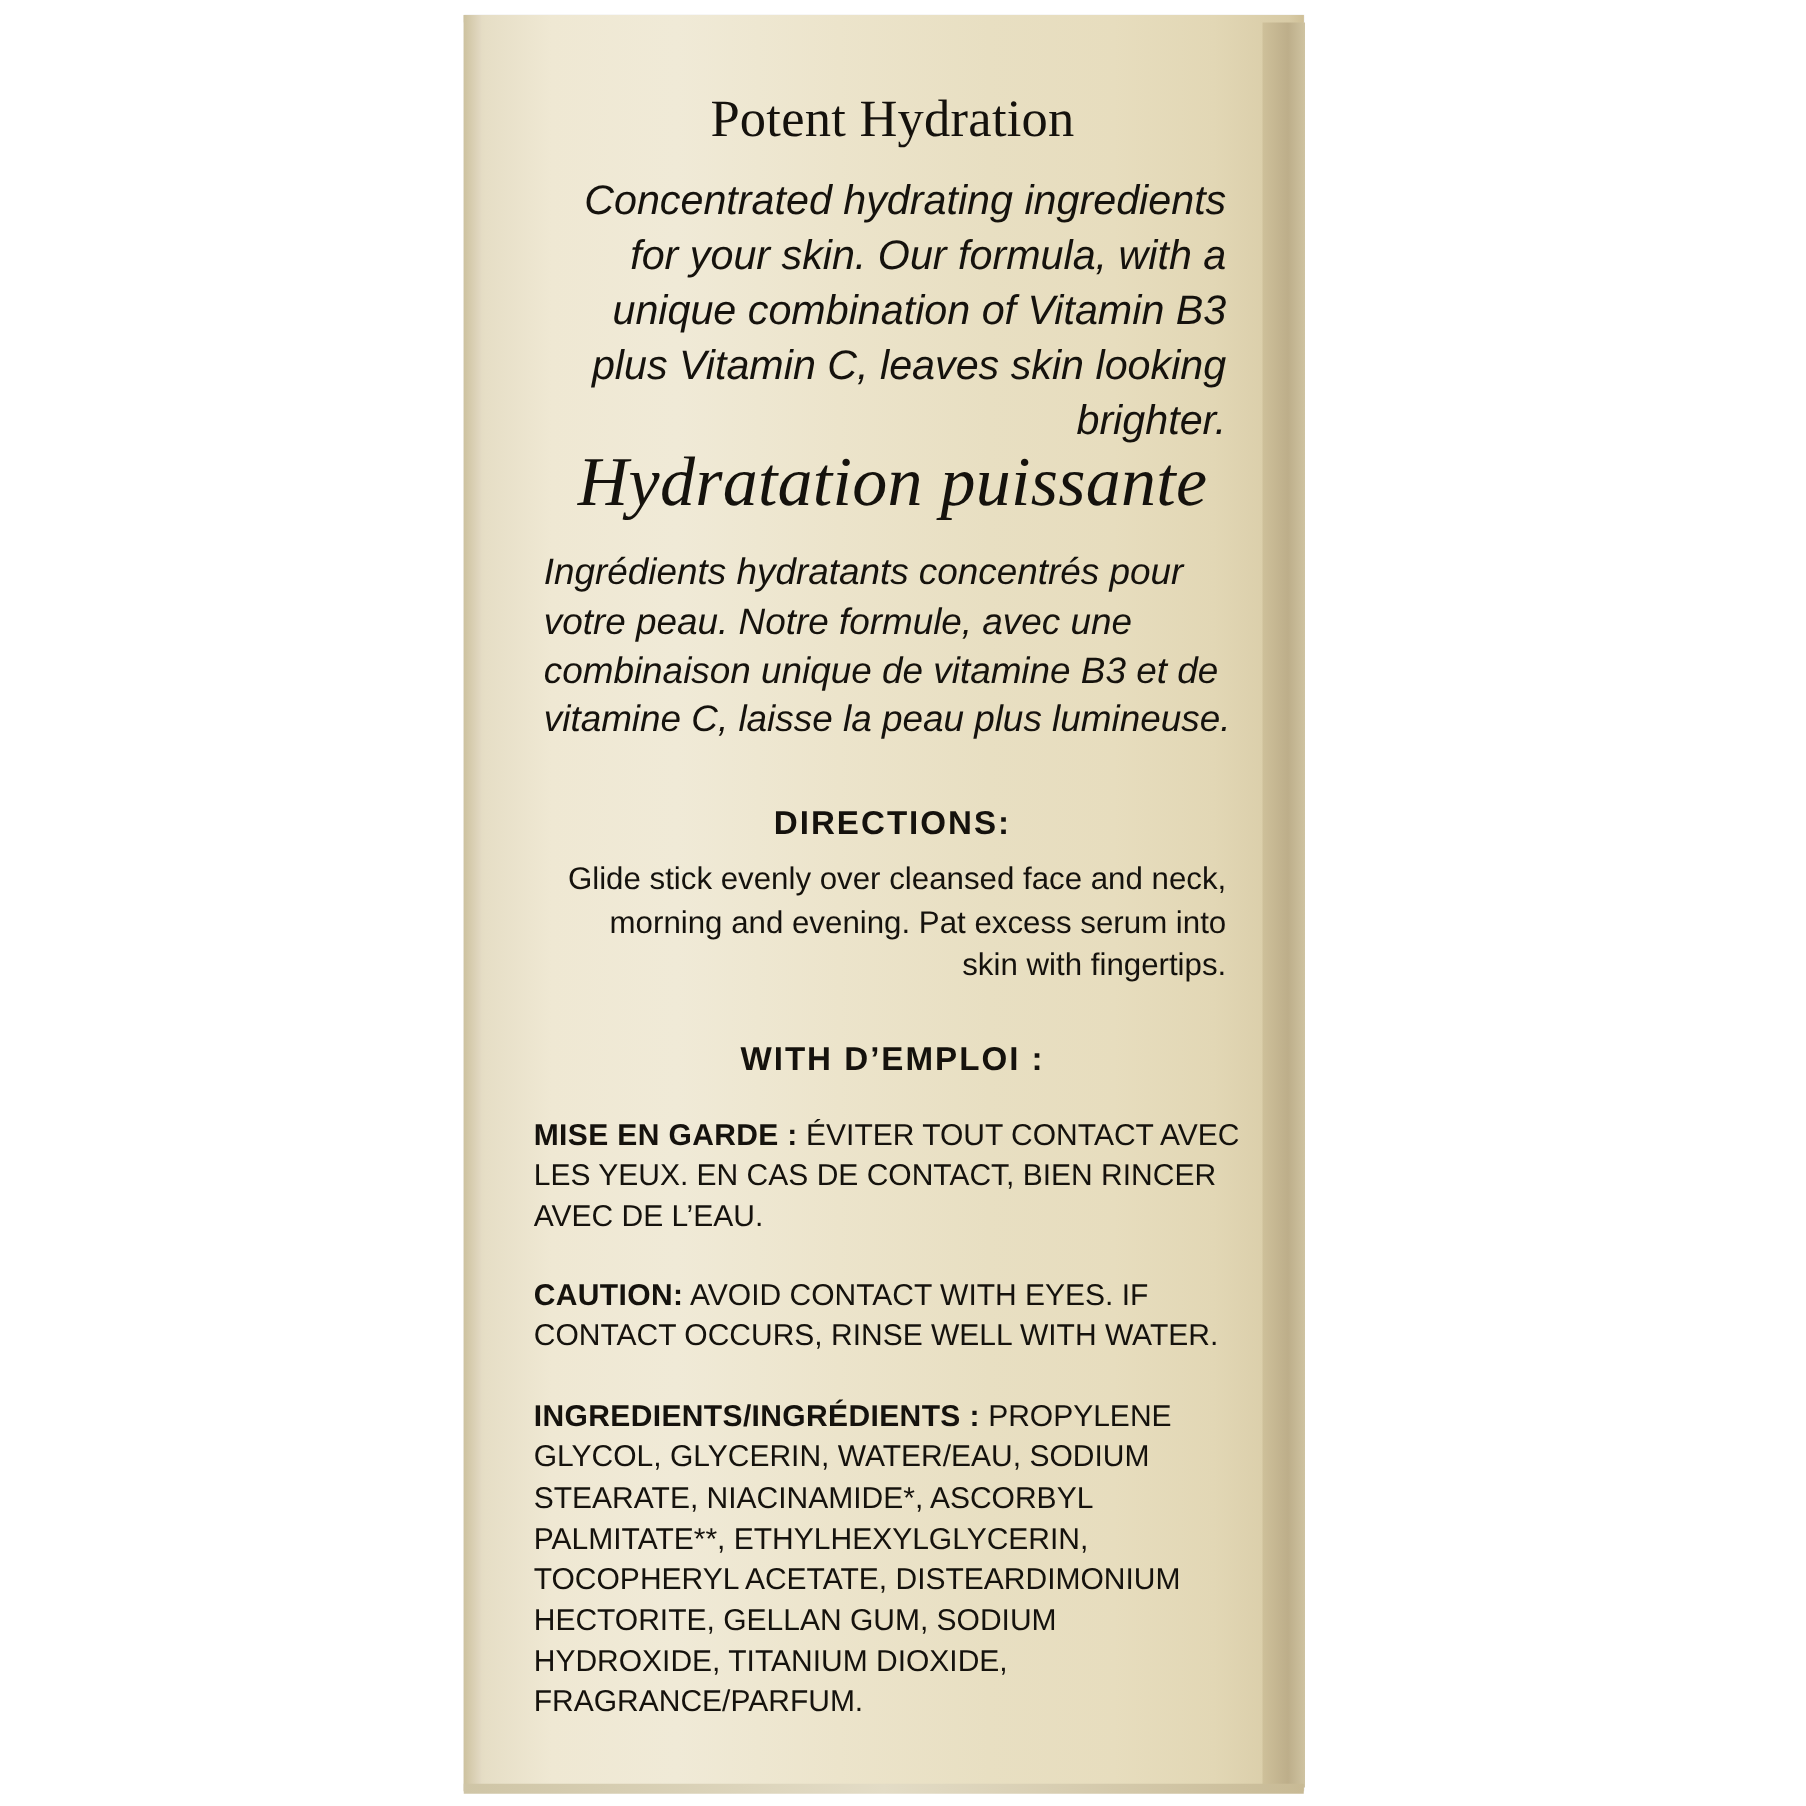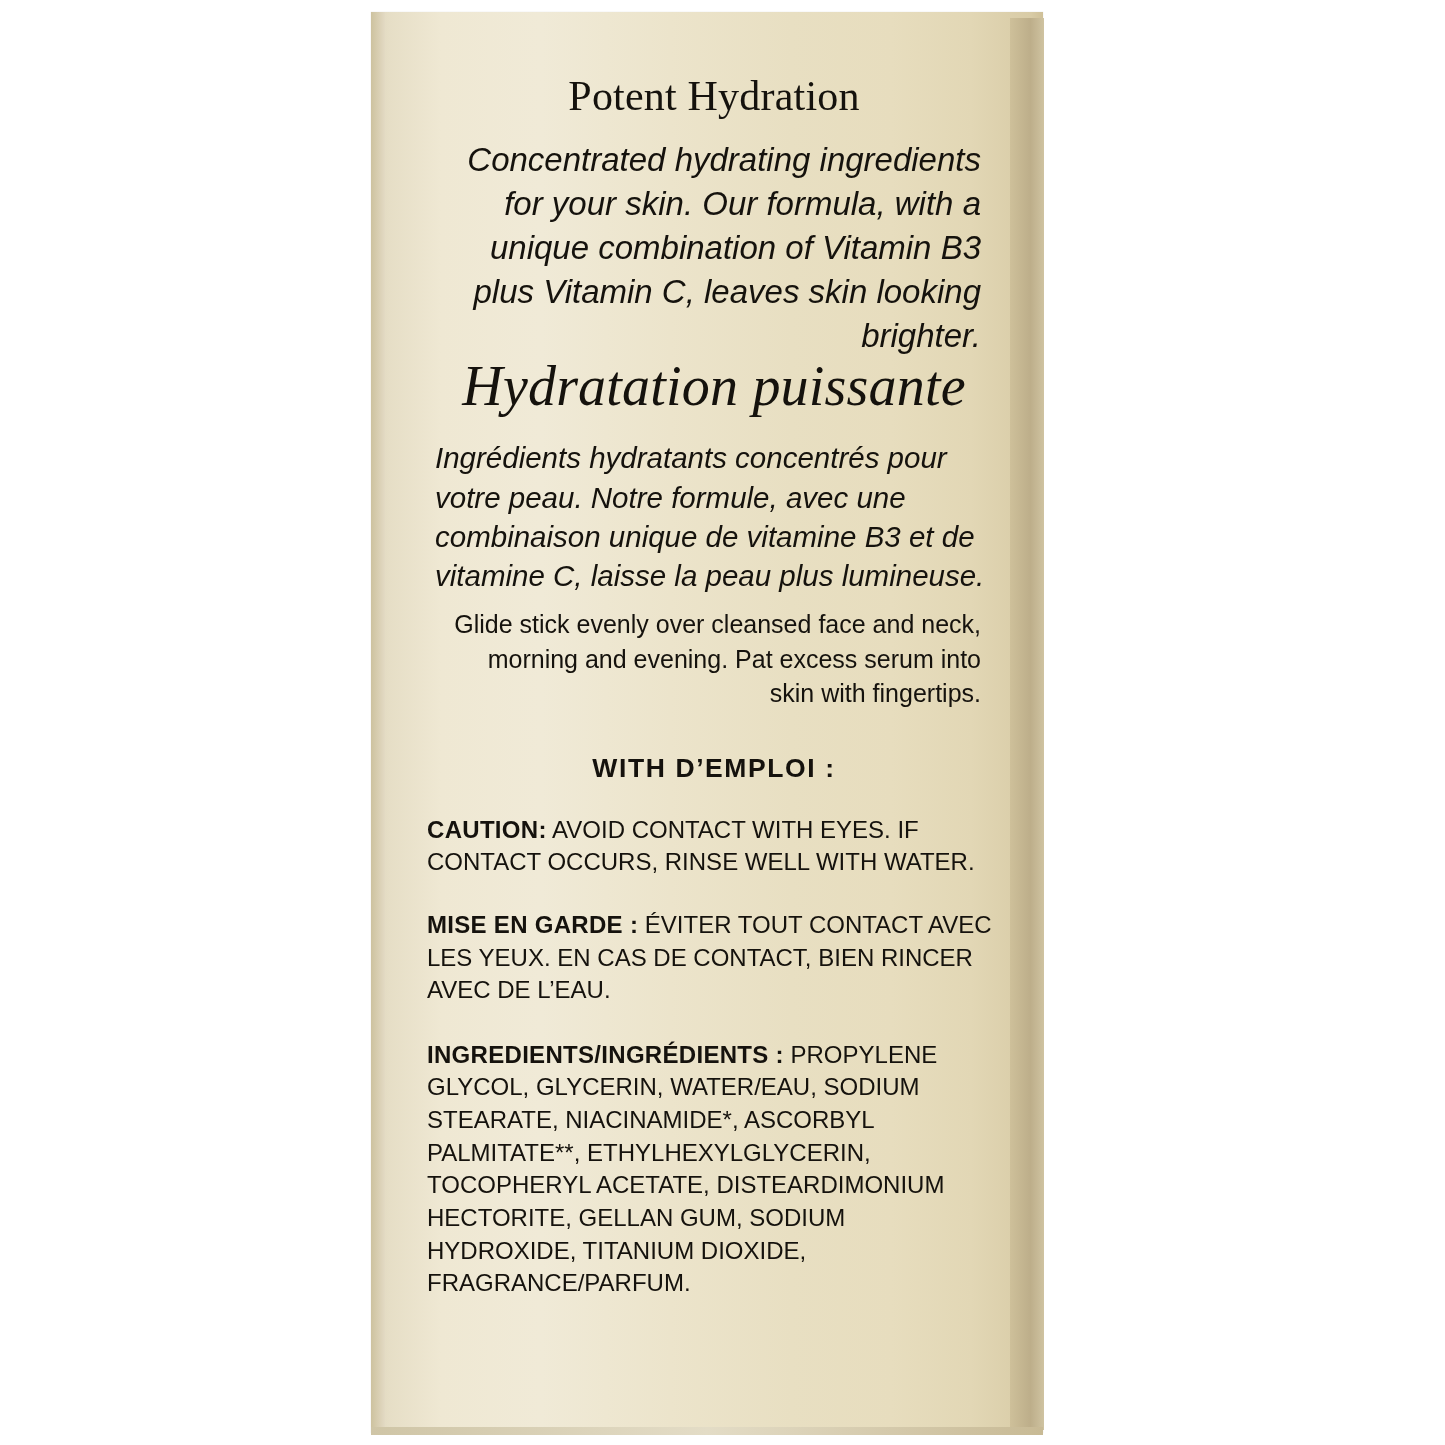--- a/index.html
+++ b/index.html
@@ -159,30 +159,31 @@
     <div class="content">
 
       <div class="h-serif" id="title-en">Potent Hydration</div>
 
       <div id="body-en">Concentrated hydrating ingredients for your skin. Our formula, with a unique combination of Vitamin B3 plus Vitamin C, leaves skin looking brighter.</div>
 
       <div class="h-serif" id="title-fr">Hydratation puissante</div>
 
       <div id="body-fr">Ingrédients hydratants concentrés pour votre peau. Notre formule, avec une combinaison unique de vitamine B3 et de vitamine C, laisse la peau plus lumineuse.</div>
 
+      <div class="dir-head">DIRECTIONS:</div>
       <div class="dir-body">Glide stick evenly over cleansed face and neck, morning and evening. Pat excess serum into skin with fingertips.</div>
 
       <div class="dir-head fr">WITH D’EMPLOI :</div>
 
       <div class="block">
-        <span class="lead">CAUTION:</span><span> AVOID CONTACT WITH EYES. IF CONTACT OCCURS, RINSE WELL WITH WATER.</span>
+        <span class="lead">MISE EN GARDE :</span><span> ÉVITER TOUT CONTACT AVEC LES YEUX. EN CAS DE CONTACT, BIEN RINCER AVEC DE L’EAU.</span>
       </div>
 
       <div class="block">
-        <span class="lead">MISE EN GARDE :</span><span> ÉVITER TOUT CONTACT AVEC LES YEUX. EN CAS DE CONTACT, BIEN RINCER AVEC DE L’EAU.</span>
+        <span class="lead">CAUTION:</span><span> AVOID CONTACT WITH EYES. IF CONTACT OCCURS, RINSE WELL WITH WATER.</span>
       </div>
 
       <div class="block" id="ingredients">
         <span class="lead">INGREDIENTS/INGRÉDIENTS :</span><span> PROPYLENE GLYCOL, GLYCERIN, WATER/EAU, SODIUM STEARATE, NIACINAMIDE*, ASCORBYL PALMITATE**, ETHYLHEXYLGLYCERIN, TOCOPHERYL ACETATE, DISTEARDIMONIUM HECTORITE, GELLAN GUM, SODIUM HYDROXIDE, TITANIUM DIOXIDE, FRAGRANCE/PARFUM.</span>
       </div>
 
     </div>
   </div>
 
   <div id="right-edge"></div>

